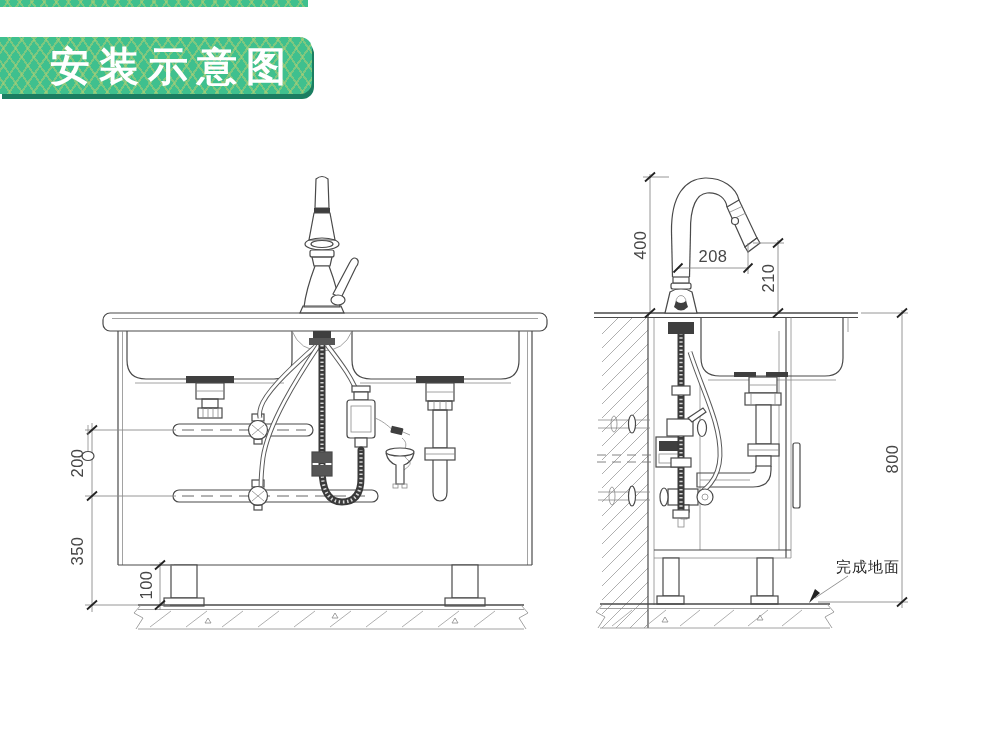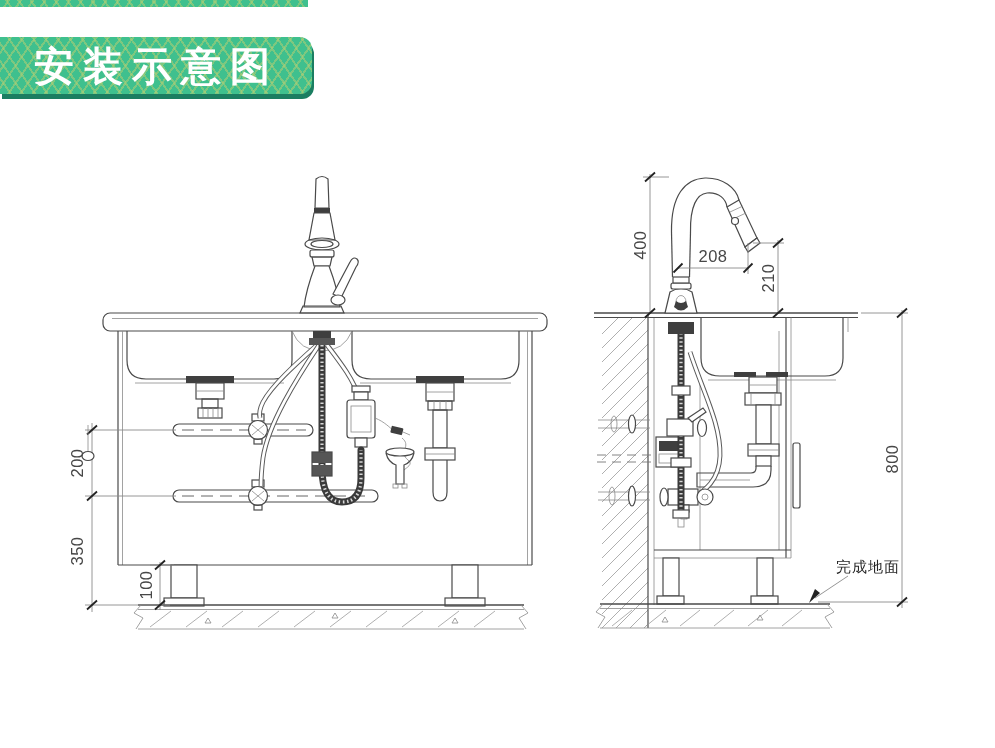--- a/index.html
+++ b/index.html
@@ -19,21 +19,21 @@
     position:absolute;left:0;top:37px;width:312px;height:57px;
     border-radius:0 12px 12px 0;
     background-color:#3fc08e;
     background-image:
       repeating-linear-gradient(55deg, rgba(176,206,116,0) 0 8px, rgba(176,206,116,.55) 8px 10px),
       repeating-linear-gradient(-55deg, rgba(176,206,116,0) 0 8px, rgba(176,206,116,.55) 8px 10px);
     box-shadow:2px 5px 0 #1b7e61;
     display:flex;align-items:center;
   }
   .banner-title{
-    padding-left:34px;color:#ffffff;font-size:40px;font-weight:bold;
+    padding-left:50px;color:#ffffff;font-size:40px;font-weight:bold;
     letter-spacing:9px;line-height:1;white-space:nowrap;
   }
   
   svg{position:absolute;left:0;top:0;}
   .ln{stroke:#4a4a4a;stroke-width:1.2;fill:none;}
   .ln15{stroke:#4a4a4a;stroke-width:1.7;fill:none;}
   .thin{stroke:#8a8a8a;stroke-width:.8;fill:none;}
   .dim{stroke:#8a8a8a;stroke-width:.9;fill:none;}
   .tick{stroke:#222;stroke-width:1.8;fill:none;}
   .hatch{stroke:#9a9a9a;stroke-width:.8;fill:none;}

